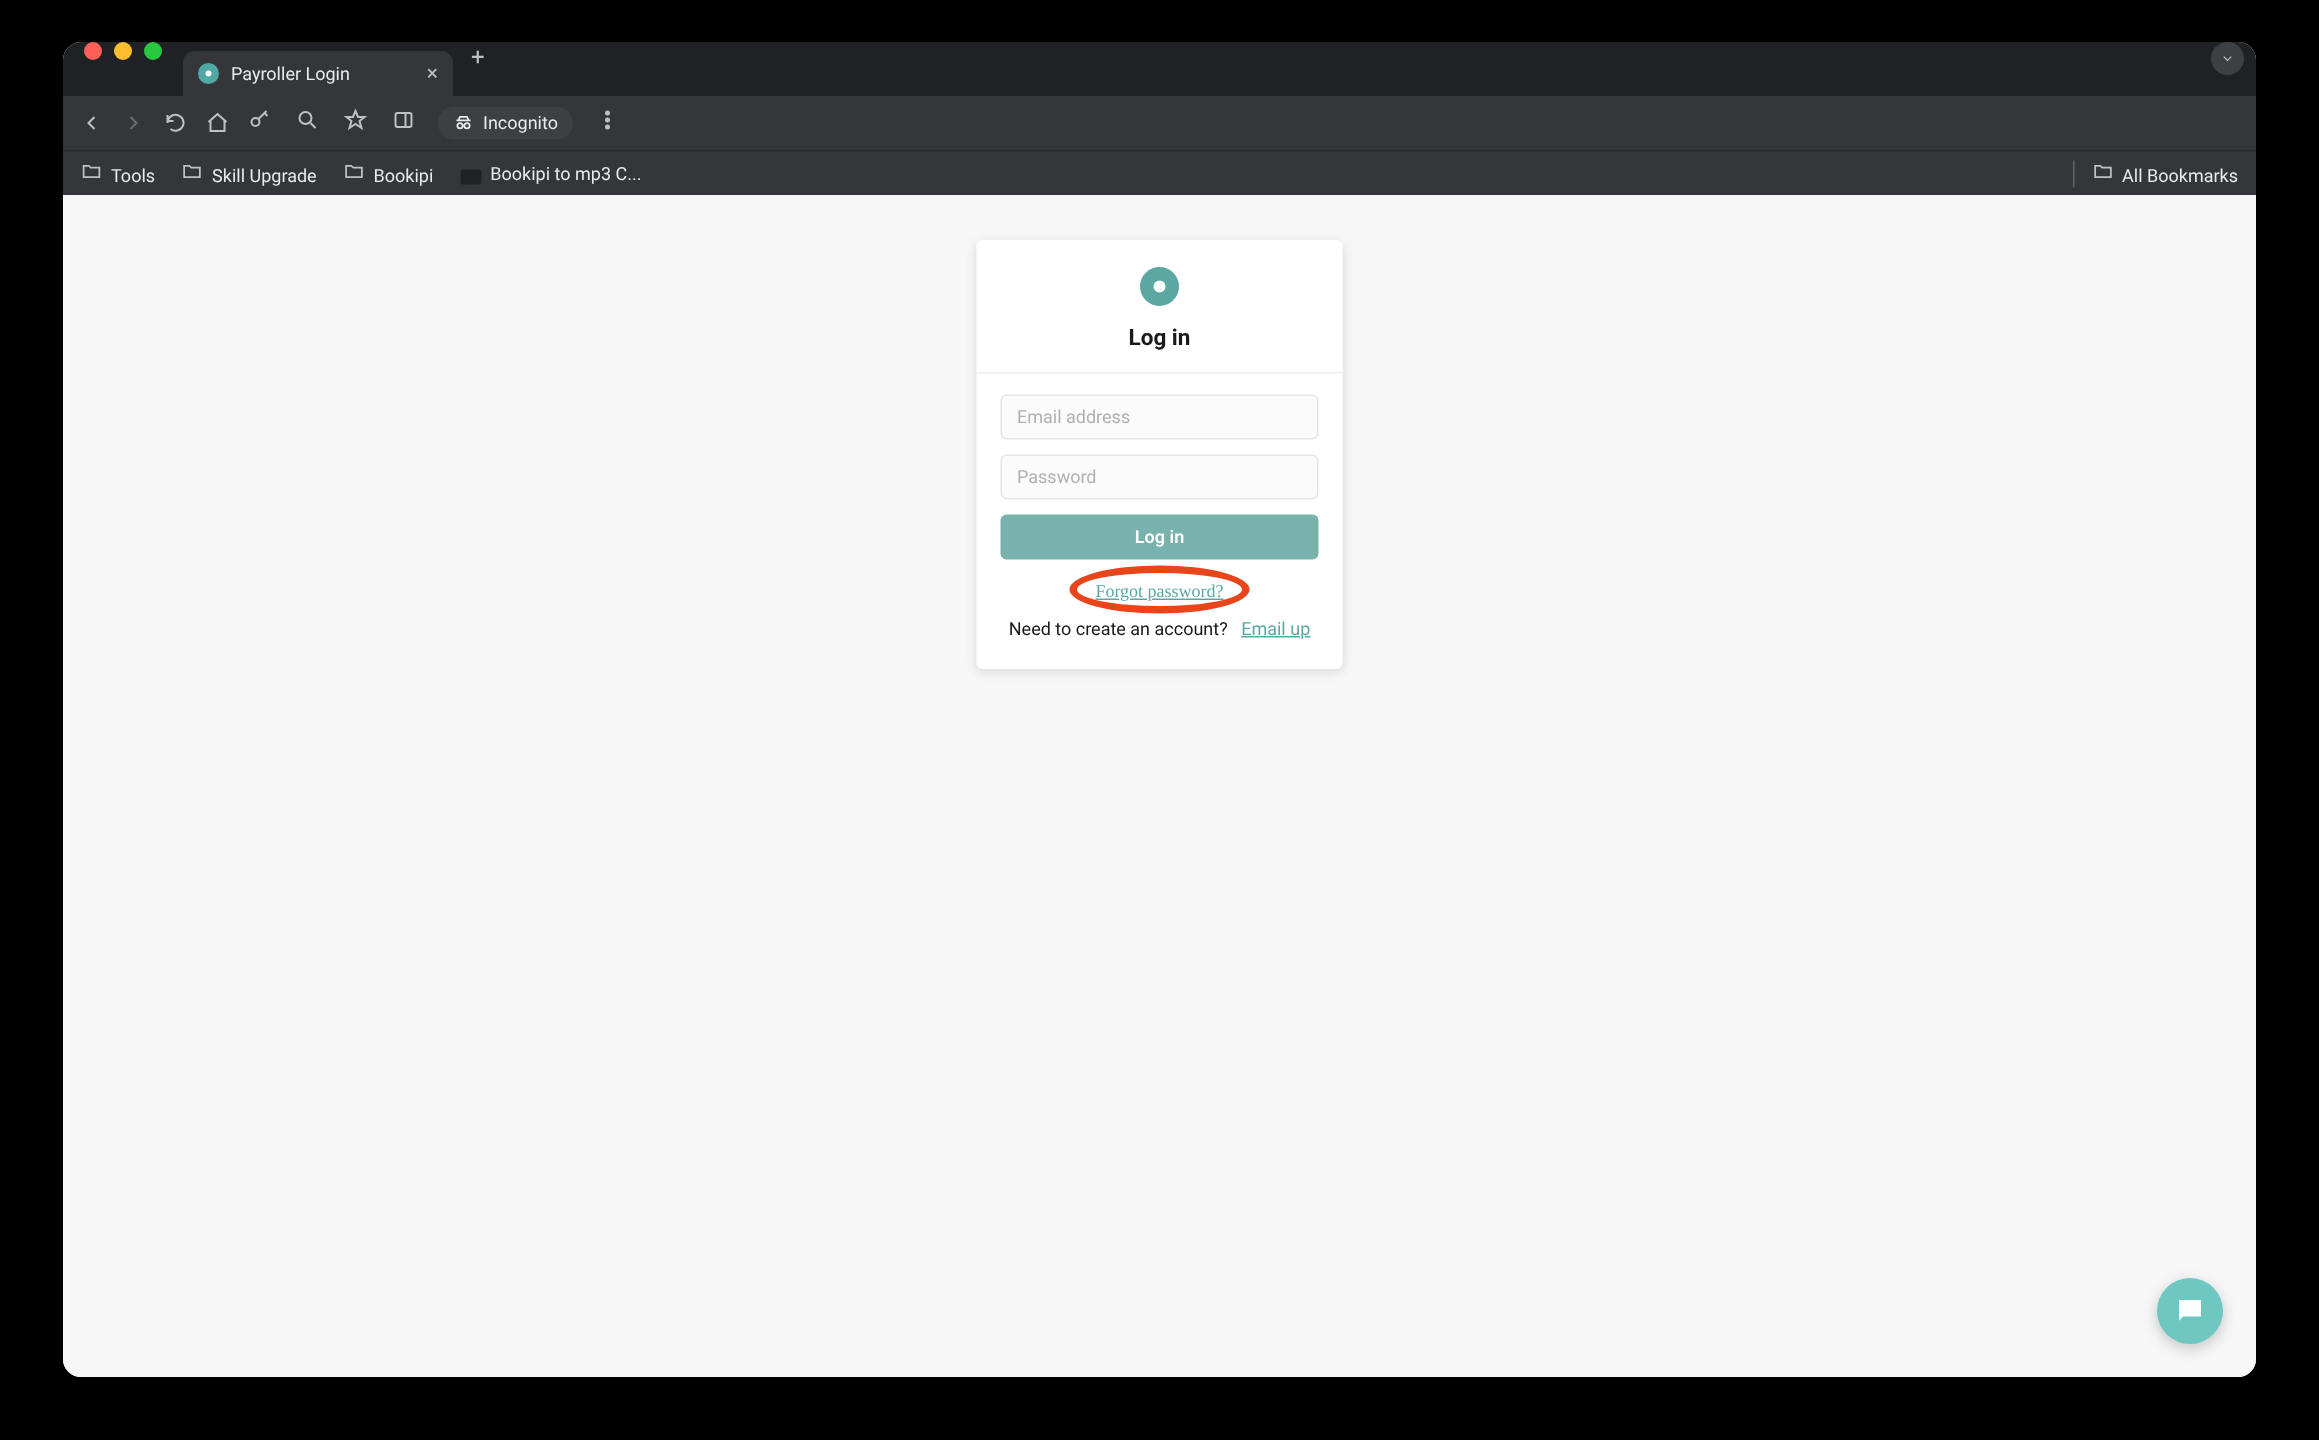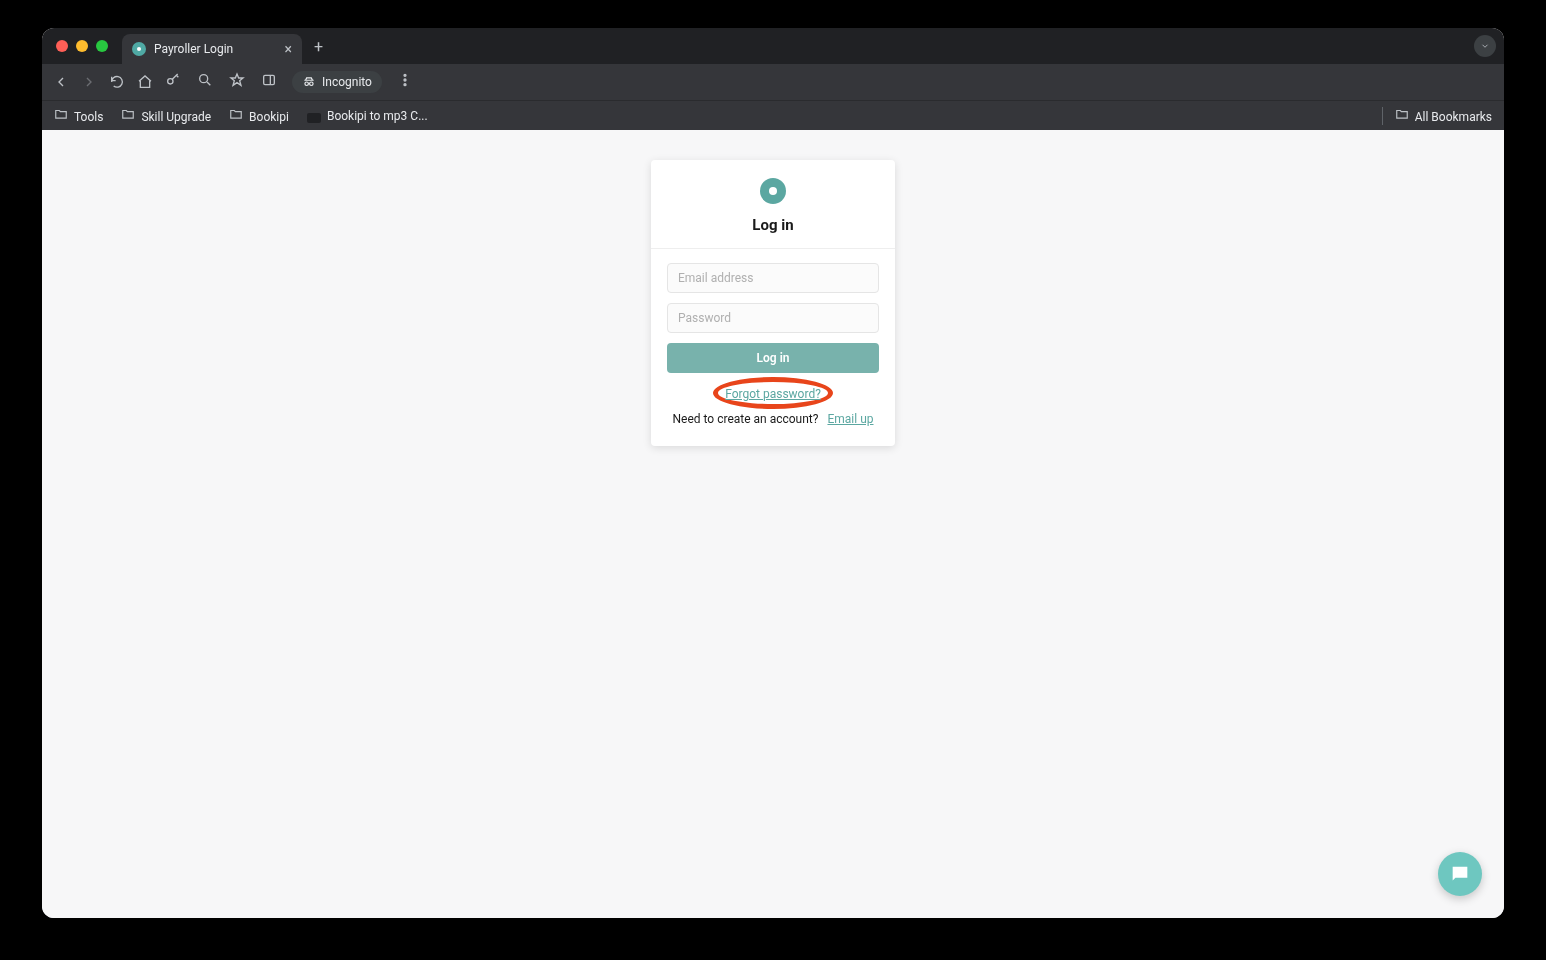--- a/index.html
+++ b/index.html
@@ -12,21 +12,21 @@
     overflow: hidden;
     display: flex;
     flex-direction: column;
     box-shadow: 0 0 0 1px rgba(0,0,0,0.5);
   }
   
   .tab-strip {
     height: 36px;
     background: #202124;
     display: flex;
-    align-items: center;
+    align-items: flex-start;
     padding: 0 8px;
     position: relative;
   }
   .traffic-lights { display: flex; gap: 8px; margin-left: 6px; margin-right: 14px; }
   .traffic-dot { width: 12px; height: 12px; border-radius: 50%; }
   .dot-red { background: #ff5f57; }
   .dot-yellow { background: #febc2e; }
   .dot-green { background: #28c840; }
   .tab {
     display: flex; align-items: center;
@@ -143,21 +143,21 @@
   .login-input::placeholder { color:#b0b0b0; }
   .login-button {
     width:100%; height:30px;
     background:#78b2ac; color:#fff;
     border:none; border-radius:4px;
     font-size:12px; font-weight:600;
     cursor:pointer;
     margin-bottom:10px;
   }
   .forgot-wrap { position:relative; display:inline-block; margin-bottom:10px; }
-  .forgot-link { font-size:12px; color:#5ba7a1; text-decoration:underline; cursor:pointer; position:relative; z-index:2; }
+  .forgot-link { font-size:12px; color:#5ba7a1; text-decoration:underline; cursor:pointer; position:relative; z-index:2;font-family:Liberation Serif, serif; }
   .annotation-oval {
     position:absolute; left:50%; top:50%;
     width:120px; height:32px;
     border:5px solid #e8451b;
     border-radius:50%;
     transform:translate(-50%,-50%);
     z-index:1;
   }
   .signup-row { font-size:12px; color:#1a1a1a; }
   .signup-link { color:#5ba7a1; text-decoration:underline; margin-left:6px; cursor:pointer; }

